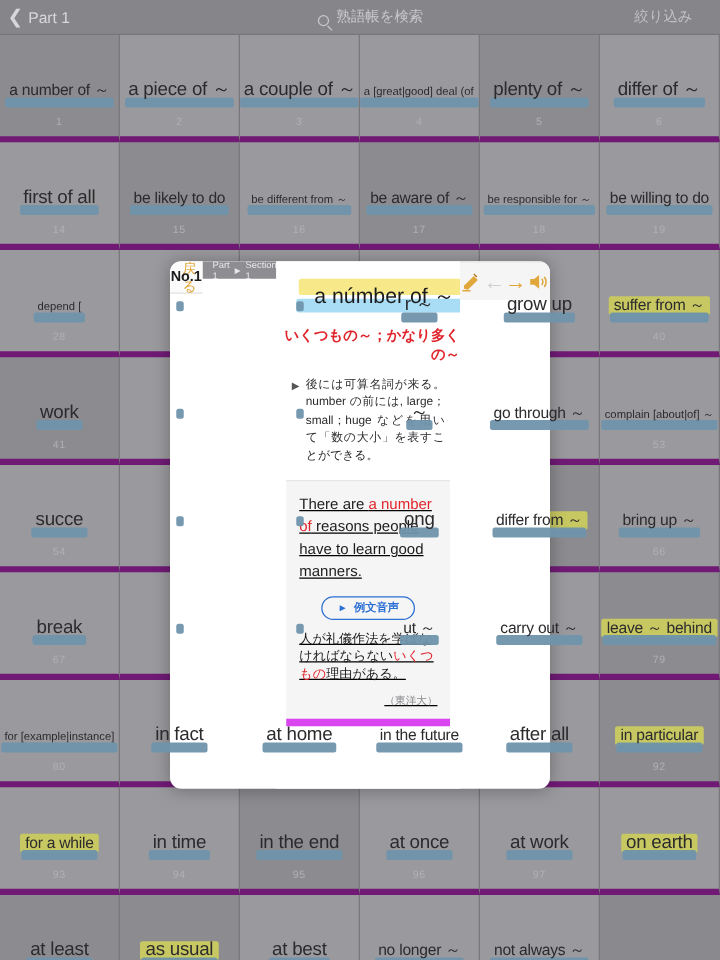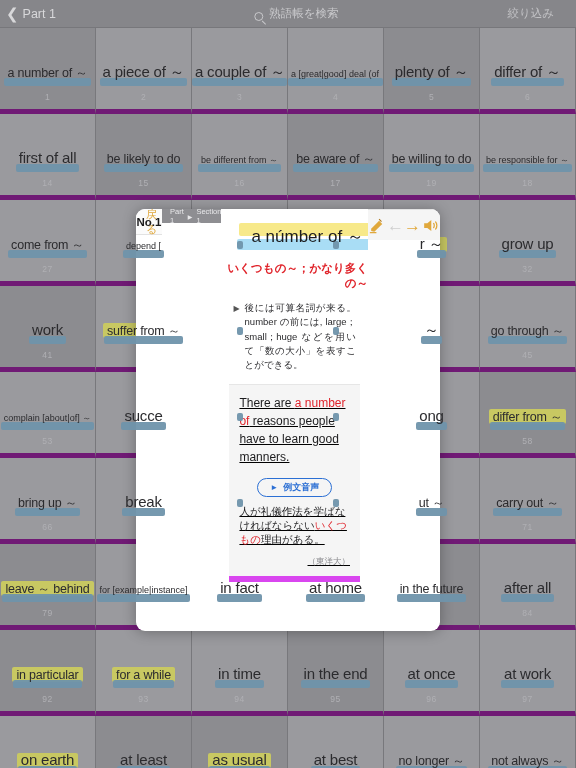--- a/index.html
+++ b/index.html
@@ -250,58 +250,54 @@
         </div>
         <div class="cell">
           <div class="phrase-wrap"><span class="phrase sm">be different from ～</span></div>
           <div class="num">16</div>
         </div>
         <div class="cell dark">
           <div class="phrase-wrap"><span class="phrase md">be aware of ～</span></div>
           <div class="num">17</div>
         </div>
         <div class="cell">
+          <div class="phrase-wrap"><span class="phrase sm">be responsible for ～</span></div>
+          <div class="num">18</div>
+        </div>
+        <div class="cell">
           <div class="phrase-wrap"><span class="phrase md">be willing to do</span></div>
           <div class="num">19</div>
         </div>
         <div class="cell">
-          <div class="phrase-wrap"><span class="phrase sm">be responsible for ～</span></div>
-          <div class="num">18</div>
-        </div>
-        <div class="cell">
-          <div class="phrase-wrap"><span class="phrase md">come from ～</span></div>
-          <div class="num">27</div>
-        </div>
-        <div class="cell">
           <div class="phrase-wrap"><span class="phrase sm">depend [</span></div>
           <div class="num">28</div>
         </div>
         <div class="cell">
           <div class="phrase-wrap"><span class="phrase md"></span></div>
           <div class="num">29</div>
         </div>
         <div class="cell">
           <div class="phrase-wrap"><span class="phrase md"></span></div>
           <div class="num">30</div>
         </div>
         <div class="cell">
           <div class="phrase-wrap hl"><span class="phrase">r ～</span></div>
           <div class="num">31</div>
         </div>
         <div class="cell">
           <div class="phrase-wrap"><span class="phrase">grow up</span></div>
           <div class="num">32</div>
         </div>
+        <div class="cell">
+          <div class="phrase-wrap hl"><span class="phrase md">suffer from ～</span></div>
+          <div class="num">40</div>
+        </div>
         <div class="cell dark">
           <div class="phrase-wrap"><span class="phrase">work</span></div>
           <div class="num">41</div>
-        </div>
-        <div class="cell">
-          <div class="phrase-wrap hl"><span class="phrase md">suffer from ～</span></div>
-          <div class="num">40</div>
         </div>
         <div class="cell">
           <div class="phrase-wrap"><span class="phrase md"></span></div>
           <div class="num">42</div>
         </div>
         <div class="cell">
           <div class="phrase-wrap"><span class="phrase md"></span></div>
           <div class="num">43</div>
         </div>
         <div class="cell">

